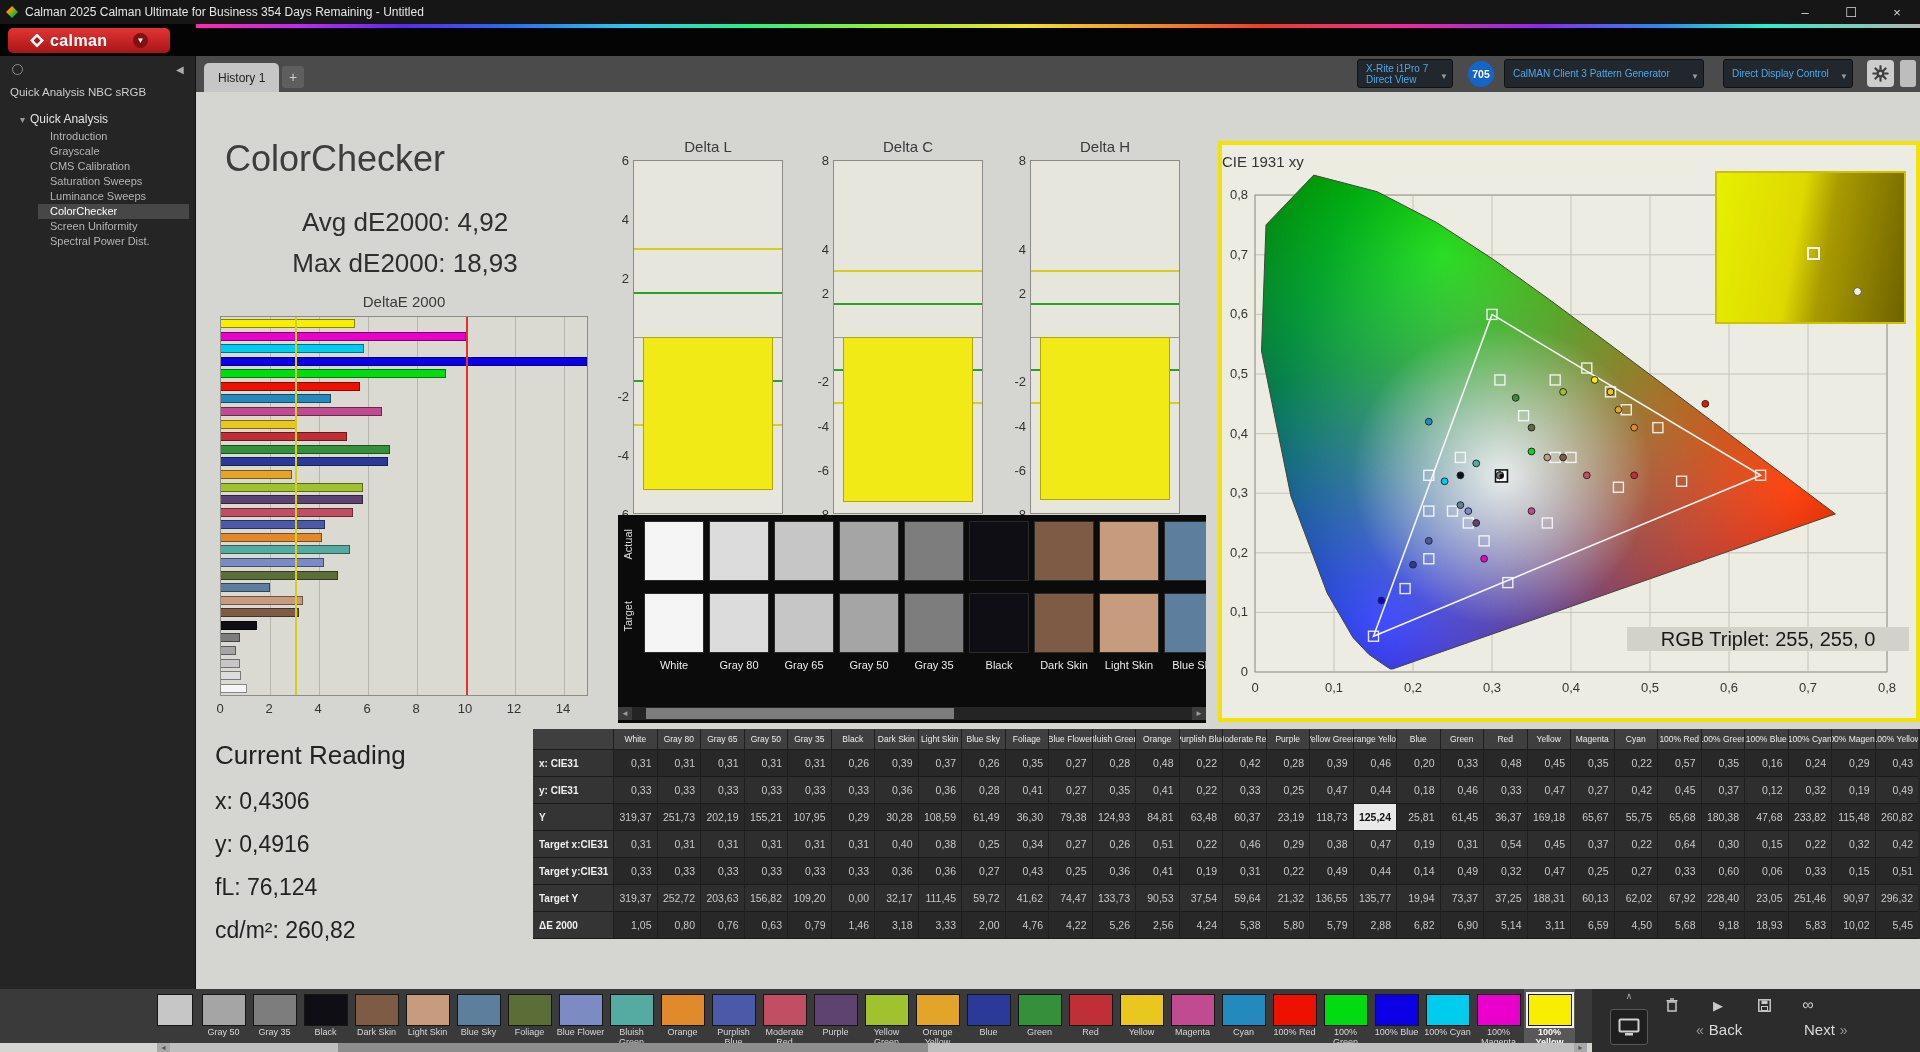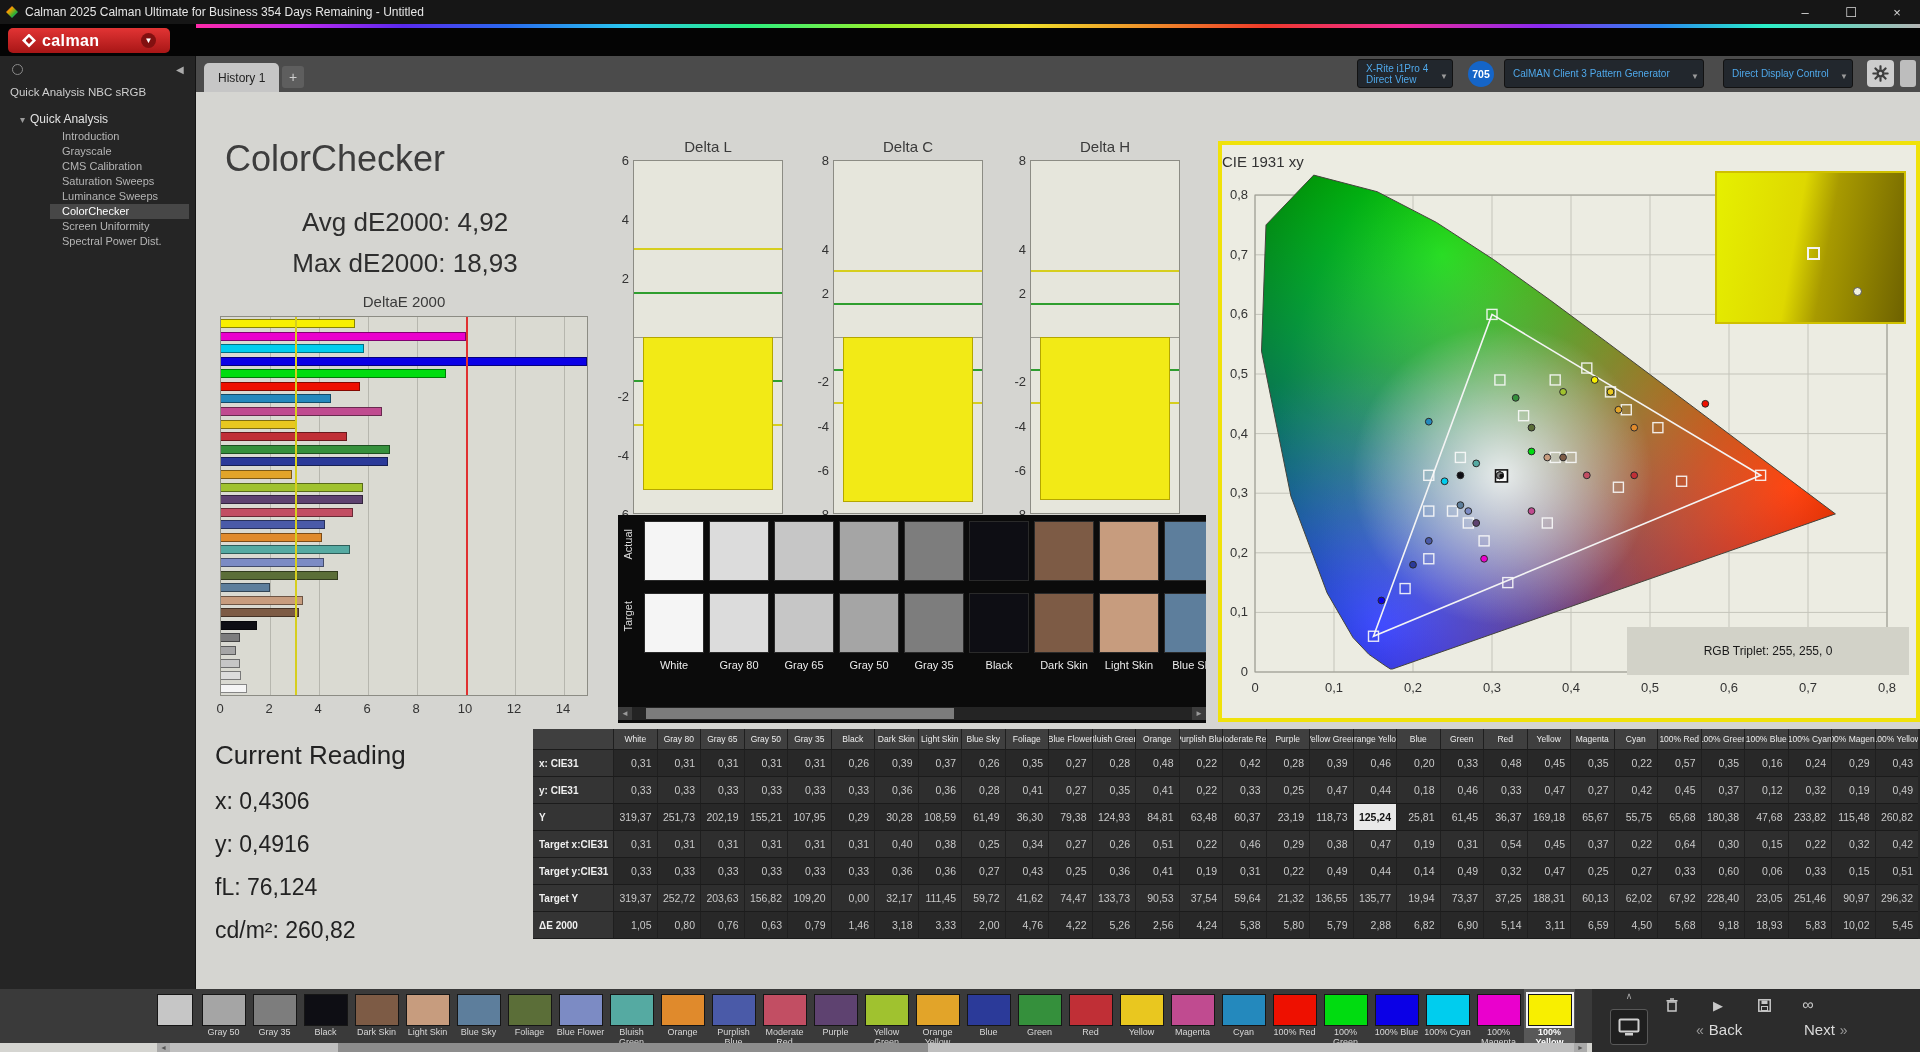--- a/index.html
+++ b/index.html
@@ -14,21 +14,21 @@
             background:linear-gradient(135deg,#e03030,#f0a000,#30b030,#2080f0);
             clip-path:polygon(50% 0,100% 50%,50% 100%,0 50%)}
   #win-btns{position:absolute;right:0;top:0;display:flex;height:24px}
   .win-btn{width:46px;height:24px;display:flex;align-items:center;justify-content:center;color:#d8d8d8;font-size:13px}
 
   
   #toolbar{position:absolute;left:0;top:24px;width:1920px;height:32px;background:#040404}
   #rainbow{position:absolute;left:196px;right:0;top:0;height:4px;
     background:linear-gradient(90deg,#ff2aa8 0%,#c02af0 6%,#5a2af0 12%,#2a6af0 18%,#2ac8f0 25%,#2af082 32%,#9af02a 40%,#f0e22a 48%,#f0922a 55%,#f03a2a 62%,#f02a9a 70%,#8a2af0 78%,#2a8af0 85%,#2af0c8 91%,#b4b4b4 100%)}
   #logo{position:absolute;left:8px;top:4px;width:162px;height:25px;border-radius:5px;
-        background:linear-gradient(#e23434,#a81616);display:flex;align-items:center;gap:6px;padding:0 14px}
+        background:linear-gradient(#e23434,#a81616);display:flex;align-items:center;gap:6px;padding:0 22px}
   .diamond{width:14px;height:14px;background:#fff;clip-path:polygon(50% 0,100% 50%,50% 100%,0 50%);
            display:flex;align-items:center;justify-content:center;flex:none}
   .diamond-in{width:7px;height:7px;background:#a81616;clip-path:polygon(50% 0,100% 50%,50% 100%,0 50%)}
   #logo .logo-text{color:#fff;font-size:16px;font-weight:bold;letter-spacing:.4px}
   .logo-caret{margin-left:auto;width:15px;height:15px;border-radius:50%;background:#821010;color:#fff;
               font-size:8px;display:flex;align-items:center;justify-content:center}
 
   
   #tabbar{position:absolute;left:196px;top:56px;width:1724px;height:36px;background:#4b4b4b}
   #tab-history{position:absolute;left:8px;top:7px;height:29px;padding:0 14px;background:#c6c6c6;
@@ -47,21 +47,21 @@
             display:flex;align-items:center;justify-content:center}
   #edge-btn{position:absolute;left:1704px;top:4px;width:16px;height:27px;border-radius:3px;background:#bdbdbd}
 
   
   #sidebar{position:absolute;left:0;top:56px;width:196px;height:933px;background:#252525;border-right:1px solid #141414}
   #sb-circle{position:absolute;left:12px;top:8px;width:11px;height:11px;border:1.5px solid #8a8a8a;border-radius:50%}
   #sb-collapse{position:absolute;left:176px;top:8px;color:#aaa;font-size:10px}
   #sb-header{position:absolute;left:10px;top:30px;font-size:11.5px;color:#cfcfcf;white-space:nowrap}
   #sb-root{position:absolute;left:20px;top:56px;font-size:12px;color:#e2e2e2;white-space:nowrap}
   #sb-root .expander{color:#9a9a9a;margin-right:5px;font-size:10px}
-  #tree-items{position:absolute;left:16px;top:73px;right:0}
+  #tree-items{position:absolute;left:4px;top:73px;right:0}
   .tree-item{margin:0 6px 0 34px;padding-left:12px;height:15px;line-height:15px;font-size:11px;color:#b5b5b5;
              white-space:nowrap;overflow:hidden}
   .tree-item.selected{background:#474747;color:#fff}
 
   
   #cc-title{position:absolute;left:225px;top:138px;font-size:36px;color:#3d3d3d}
   #avg-line{position:absolute;left:190px;top:207px;width:430px;text-align:center;font-size:26px;color:#2e2e2e}
   #max-line{position:absolute;left:190px;top:248px;width:430px;text-align:center;font-size:26px;color:#2e2e2e}
 
   
@@ -101,22 +101,22 @@
   .sthumb{position:absolute;left:14px;width:55%;top:1px;bottom:1px;background:#7c7c7c}
 
   
   #cie{position:absolute;left:1218px;top:141px;width:702px;height:581px;background:#ecece2;border:4px solid #f0e20a}
   #cie-svg{position:absolute;left:0;top:0}
   #cie-title{position:absolute;top:8px;left:0;right:0;text-align:left;font-size:15px;color:#333}
   #cie-inset{position:absolute;left:493px;top:26px;width:191px;height:153px;border:2px solid #cfc000;
              background:linear-gradient(100deg,#e6f000 0%,#ded800 42%,#a89a00 58%,#6e6200 100%)}
   .inset-square{position:absolute;left:90px;top:74px;width:13px;height:13px;border:2px solid #f4f4f4}
   .inset-dot{position:absolute;left:136px;top:114px;width:9px;height:9px;border-radius:50%;background:#f0f0dc;border:1px solid #555}
-  #cie-triplet{position:absolute;left:405px;top:482px;width:282px;height:48px;background:#d2d2c8;
-               color:#191919;font-size:12px;display:flex;align-items:center;justify-content:center}
+  #cie-triplet{position:absolute;left:405px;top:482px;width:282px;height:24px;background:#d2d2c8;
+               color:#191919;font-size:20px;display:flex;align-items:center;justify-content:center}
 
   
   #cr-title{position:absolute;left:215px;top:740px;font-size:26px;color:#222}
   .cr-line{position:absolute;left:215px;font-size:23px;color:#222}
 
   
   #dtable{position:absolute;left:533px;top:729px;width:1387px;background:#262626}
   .trow{display:flex;height:27px}
   .trow.thead{height:21px}
   .tlabel{width:80px;flex:none;background:#343434;color:#f0f0f0;font-weight:bold;font-size:10px;
@@ -181,21 +181,21 @@
     <span class="logo-text">calman</span>
     <span class="logo-caret">▼</span>
   </div>
 </div>
 
 <div id="tabbar">
   <div id="tab-history">History 1</div>
   <div id="tab-add">+</div>
 
   <div class="drop" id="meter-drop">
-    <span>X-Rite i1Pro 4</span>
+    <span>X-Rite i1Pro 7</span>
     <span>Direct View</span>
     <span class="caret">▼</span>
   </div>
   <div id="badge-705">705</div>
   <div class="drop" id="pattern-drop">
     <span>CalMAN Client 3 Pattern Generator</span>
     <span class="caret">▼</span>
   </div>
   <div class="drop" id="display-drop">
     <span>Direct Display Control</span>

